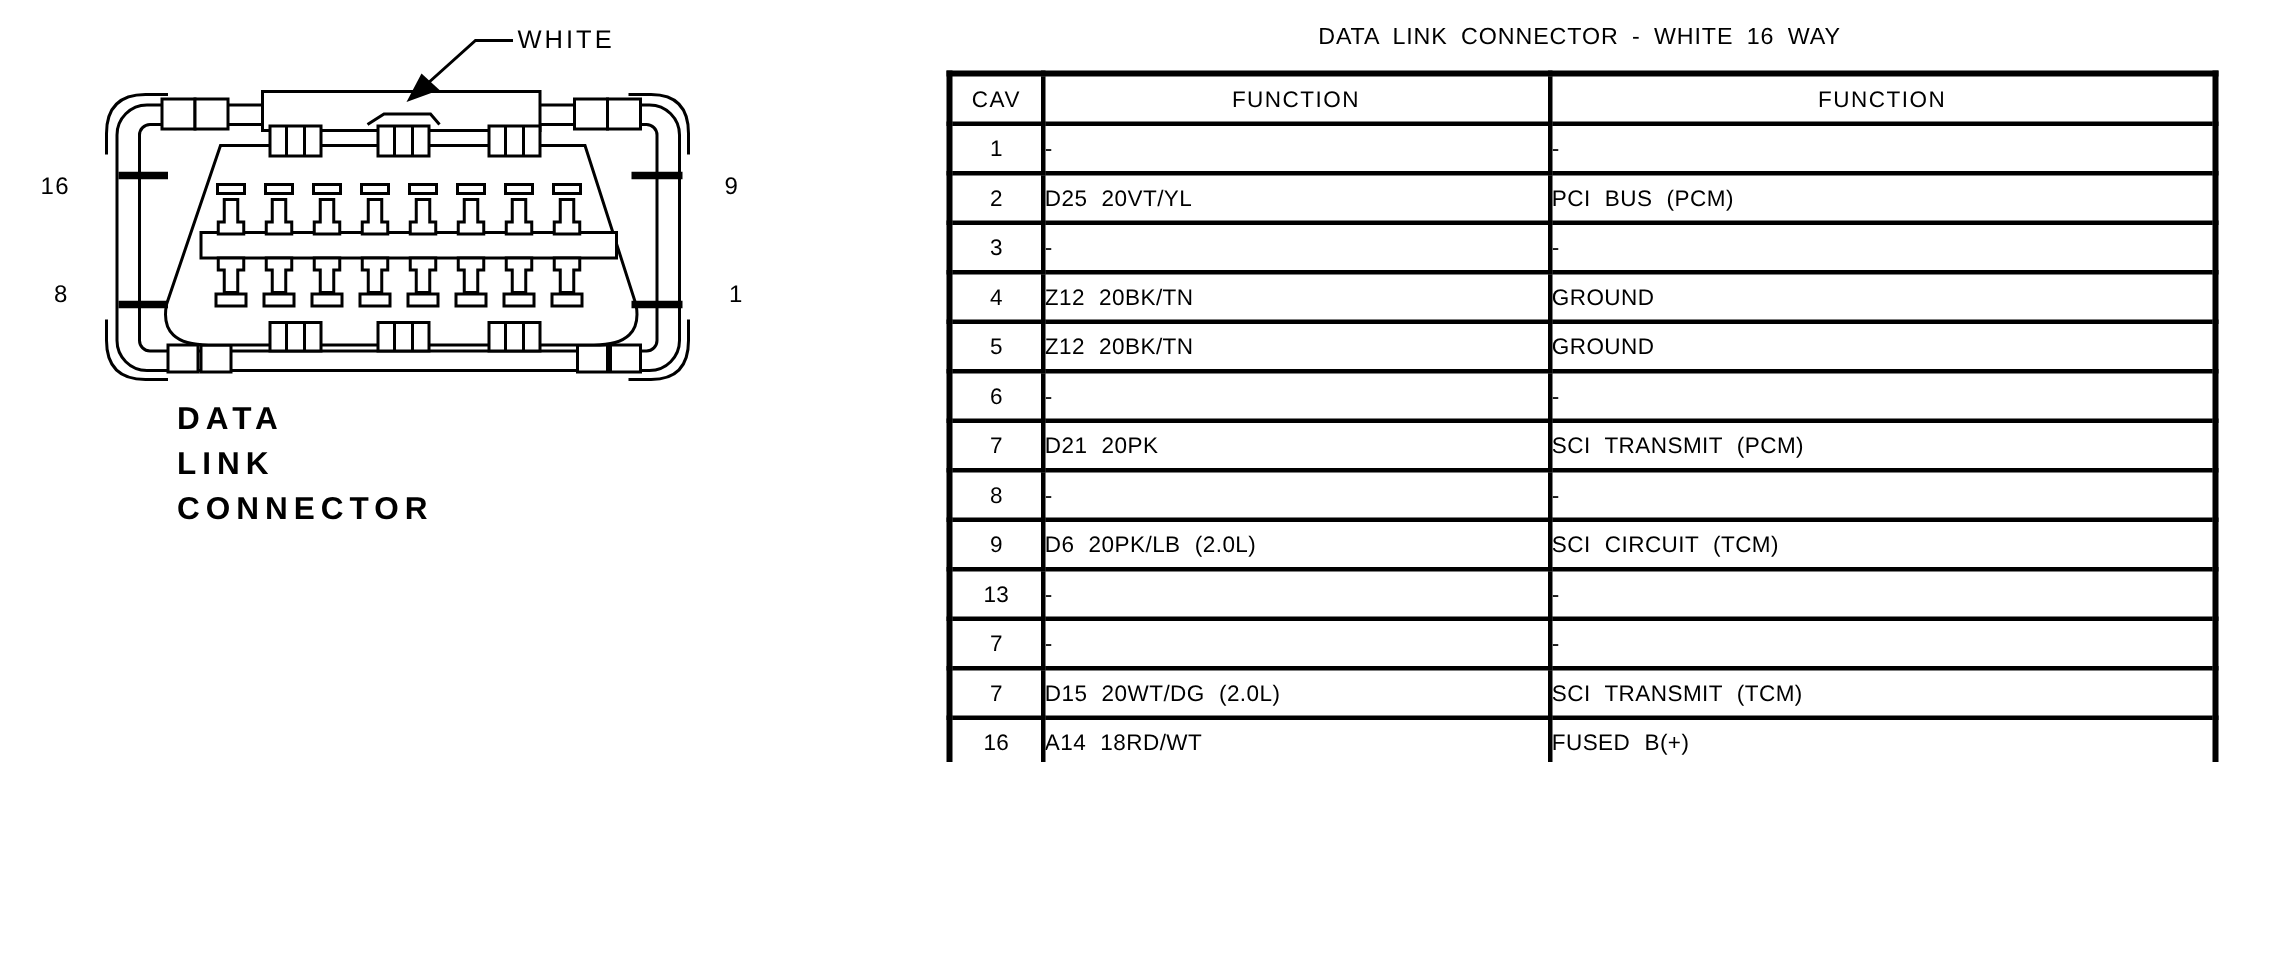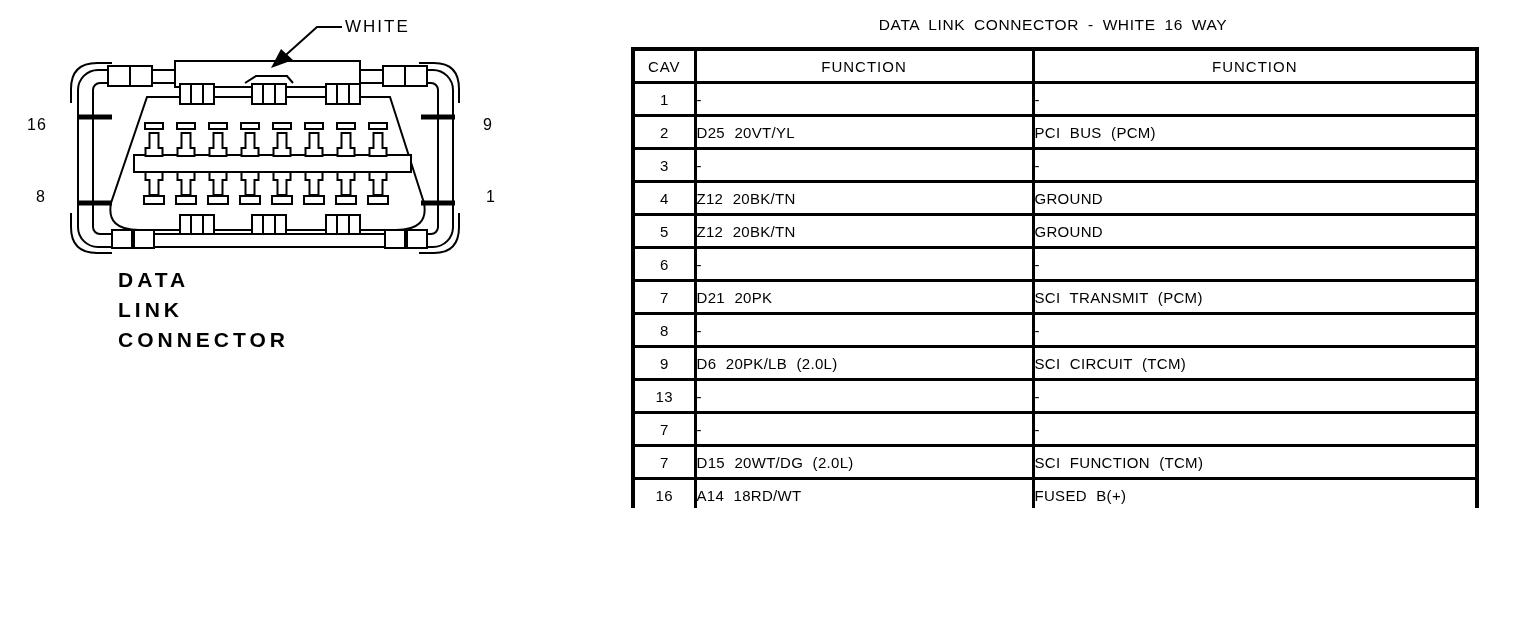--- a/index.html
+++ b/index.html
@@ -230,21 +230,21 @@
           <td class="text-cell">-</td>
         </tr>
         <tr>
           <td class="cav-cell">7</td>
           <td class="text-cell">-</td>
           <td class="text-cell">-</td>
         </tr>
         <tr>
           <td class="cav-cell">7</td>
           <td class="text-cell">D15 20WT/DG (2.0L)</td>
-          <td class="text-cell">SCI FUNCTION (TCM)</td>
+          <td class="text-cell">SCI TRANSMIT (TCM)</td>
         </tr>
         <tr>
           <td class="cav-cell">16</td>
           <td class="text-cell">A14 18RD/WT</td>
           <td class="text-cell">FUSED B(+)</td>
         </tr>
       </tbody>
   </table>
 
 </div>

